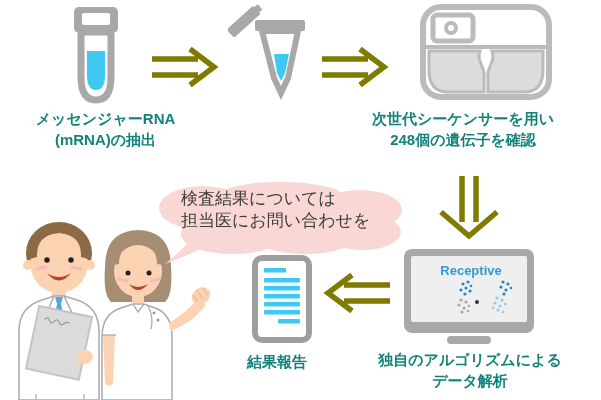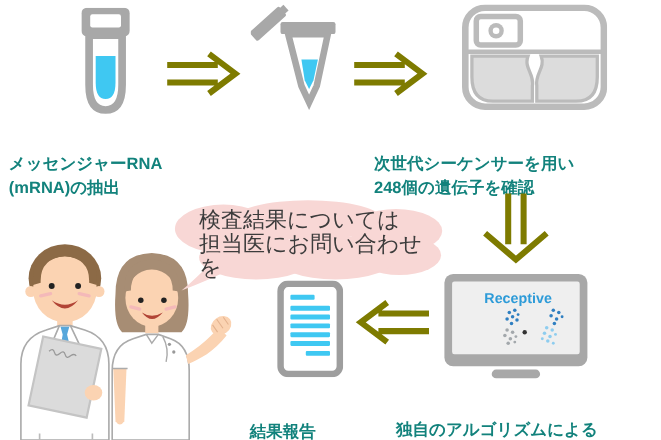--- a/index.html
+++ b/index.html
@@ -5,30 +5,30 @@
   html,body{margin:0;padding:0;background:#fff;}
   #canvas{
     position:relative;width:601px;height:400px;overflow:hidden;background:#fff;
     font-family:"Liberation Sans","DejaVu Sans",sans-serif;
   }
   .abs{position:absolute;}
   .step-label{
     position:absolute;
     color:var(--label-teal,#12827C);
     font-weight:bold;font-size:15px;line-height:21px;
-    white-space:pre-line;letter-spacing:0px;margin-top:31px;
+    text-align:center;white-space:pre-line;letter-spacing:0px;
   }
   .arrow-stroke{stroke:var(--arrow-olive,#7E7B00);stroke-width:5.5;fill:none;stroke-linejoin:miter;}
   .cyan-fill{fill:var(--liquid-cyan,#3FC8F2);}
   .gray-fill{fill:var(--icon-gray,#A8A8A8);}
   .gray-stroke{stroke:var(--icon-gray,#A8A8A8);fill:#fff;}
   .bubble-fill{fill:var(--bubble-pink,#F8D7D5);}
   .bubble-text{
     position:absolute;left:181px;top:189px;width:210px;
-    color:#3C3C3C;font-size:20px;line-height:22px;white-space:pre-line;
+    color:#3C3C3C;font-size:17px;line-height:22px;white-space:pre-line;font-family:Liberation Mono, monospace;
   }
   .logo-text{fill:var(--logo-blue,#2D9BD8);font-weight:bold;font-size:13px;font-family:"Liberation Sans",sans-serif;}
 </style>
 </head>
 <body>
 
 <div id="canvas">
 
   <svg class="abs" style="left:74px;top:7px" width="44" height="97" viewBox="0 0 44 97">
     <rect x="0" y="0" width="44" height="26" rx="5" class="gray-fill"></rect>
@@ -60,21 +60,21 @@
     <rect x="13" y="11" width="40" height="26" rx="4" fill="#fff" stroke="#BBBBBB" stroke-width="5"></rect>
     <circle cx="31" cy="24" r="7" fill="#BBBBBB"></circle>
     <circle cx="31" cy="24" r="3" fill="#fff"></circle>
     <path d="M5,43 H127" stroke="#BBBBBB" stroke-width="4"></path>
     <path d="M9,47 L60,47 C56,58 66,63 64,74 L64,88 L28,88 C13,88 9,78 9,66 Z" fill="#DCDCDC" stroke="#BBBBBB" stroke-width="3"></path>
     <path d="M123,47 L72,47 C76,58 66,63 68,74 L68,88 L104,88 C119,88 123,78 123,66 Z" fill="#DCDCDC" stroke="#BBBBBB" stroke-width="3"></path>
   </svg>
 
   <div class="step-label" style="left:8px;top:108px;width:195px">メッセンジャーRNA
 (mRNA)の抽出</div>
-  <div class="step-label" style="left:340px;top:108px;width:218px">次世代シーケンサーを用い
+  <div class="step-label" style="left:354px;top:108px;width:218px">次世代シーケンサーを用い
 248個の遺伝子を確認</div>
 
   <svg class="abs" style="left:438px;top:174px" width="62" height="66" viewBox="0 0 62 66">
     <path class="arrow-stroke" d="M24,2 V48 M38,2 V48 M3,38 L31,62 L59,38"></path>
   </svg>
 
   <svg class="abs" style="left:2px;top:205px" width="213" height="195" viewBox="0 0 213 195">
 
     <g>
       <ellipse cx="57" cy="48" rx="33" ry="31" fill="#8C6A46"></ellipse>

